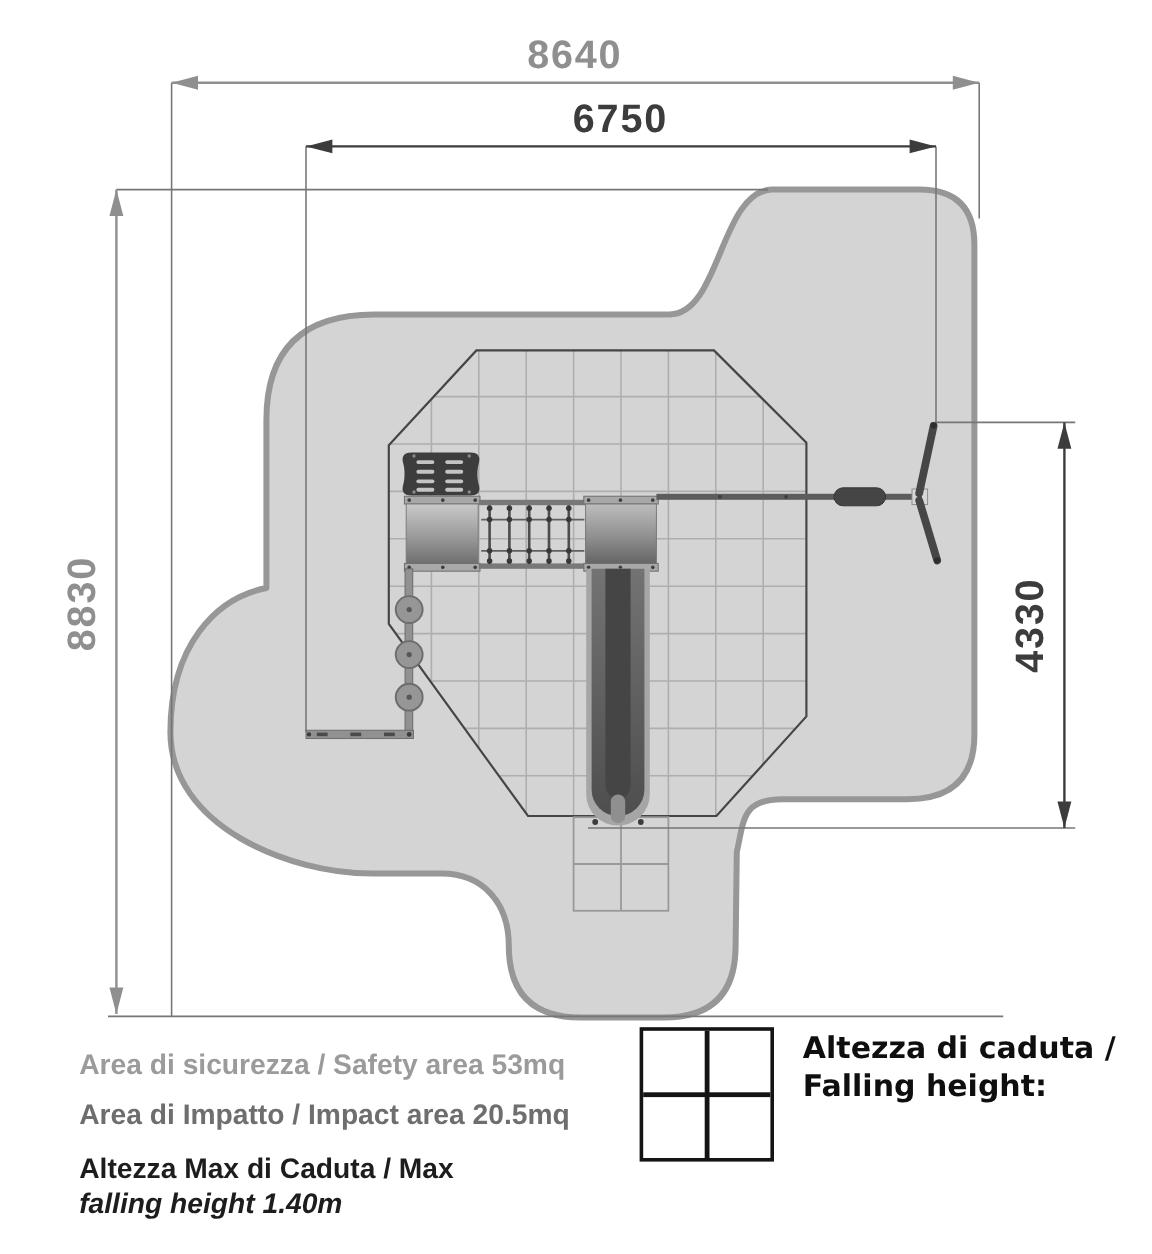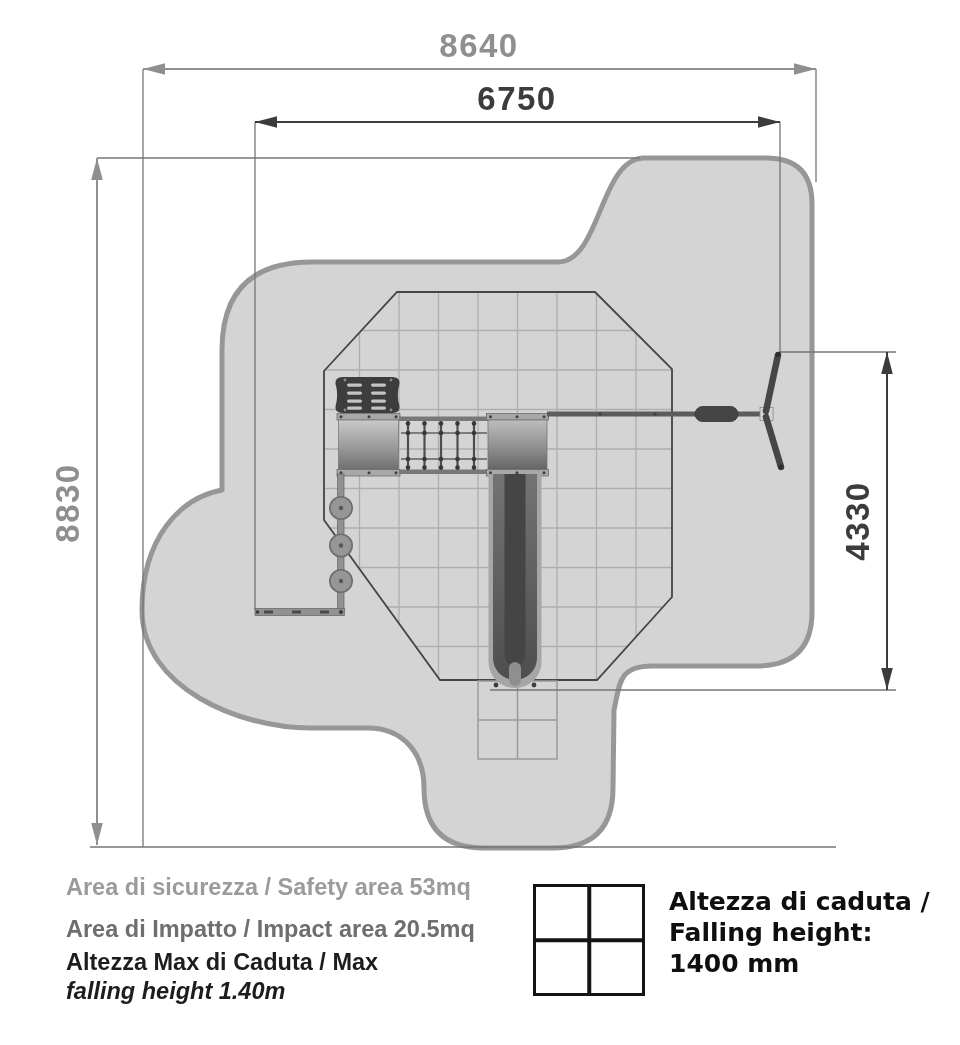--- a/index.html
+++ b/index.html
@@ -6,24 +6,24 @@
   .page{position:relative;width:940px;height:1045px;background:#ffffff;overflow:hidden;
         font-family:"Liberation Sans",sans-serif;}
   svg.plan{position:absolute;left:0;top:0;}
   .dimtxt{font:700 33px "Liberation Sans",sans-serif;letter-spacing:1.5px;}
   .dim-gray-t{fill:#8f8f8f;}
   .dim-dark-t{fill:#3c3c3c;}
 
   .legend{position:absolute;left:66px;top:872px;font-weight:700;}
   .legend .l1{font-size:23.5px;line-height:30px;color:#9b9b9b;}
   .legend .l2{font-size:23.5px;line-height:30px;color:#6e6e6e;margin-top:12px;}
-  .legend .l3{font-size:23.5px;line-height:29px;color:#1d1d1d;margin-top:4px;}
+  .legend .l3{font-size:23.5px;line-height:29px;color:#1d1d1d;margin-top:16px;}
   .legend .l4{font-size:23.5px;line-height:29px;color:#1d1d1d;font-style:italic;}
 
-  .fh{position:absolute;left:533px;top:884px;display:flex;align-items:flex-start;}
+  .fh{position:absolute;left:533px;top:856px;display:flex;align-items:flex-start;}
   .tile{position:relative;width:106px;height:106px;border:3.5px solid #141414;background:#ffffff;flex:0 0 auto;}
   .tile .vline{position:absolute;left:50%;top:0;bottom:0;width:3.5px;background:#141414;transform:translateX(-50%);}
   .tile .hline{position:absolute;top:50%;left:0;right:0;height:3.5px;background:#141414;transform:translateY(-50%);}
   .fh-text{margin-left:24px;margin-top:2px;font-family:"DejaVu Sans",sans-serif;font-weight:700;
            font-size:25px;line-height:31px;color:#0f0f0f;}
 </style>
 </head>
 <body>
 
 <div class="page">
@@ -266,17 +266,16 @@
   </div>
 
   <div class="fh">
     <div class="tile">
       <div class="vline"></div>
       <div class="hline"></div>
     </div>
     <div class="fh-text">
       <div>Altezza di caduta /</div>
       <div>Falling height:</div>
-      <div>1400 mm</div>
     </div>
   </div>
 
 </div>
 
 </body></html>

